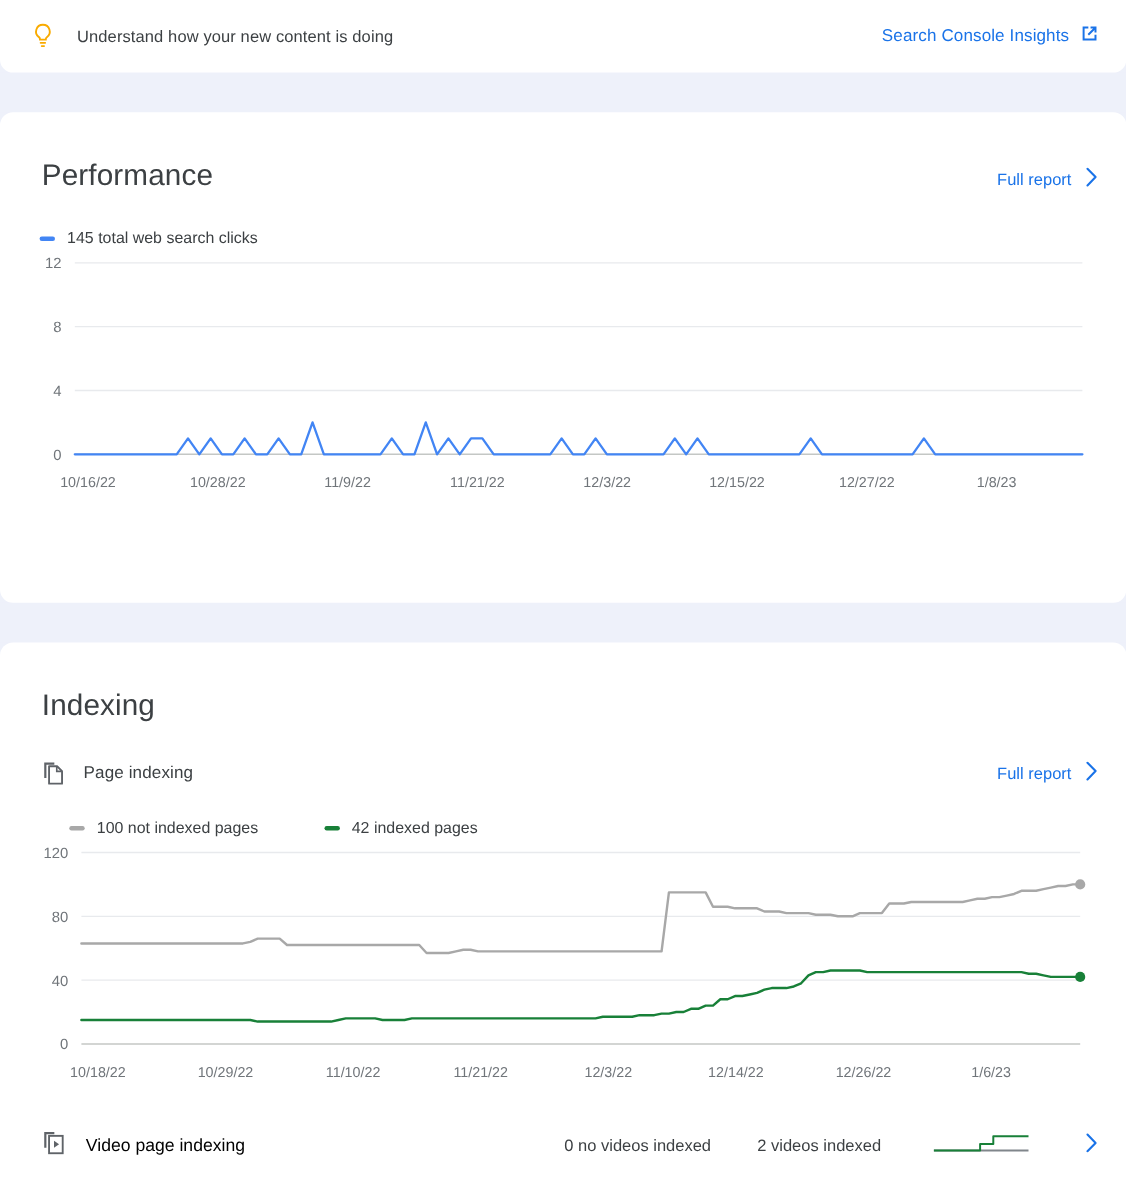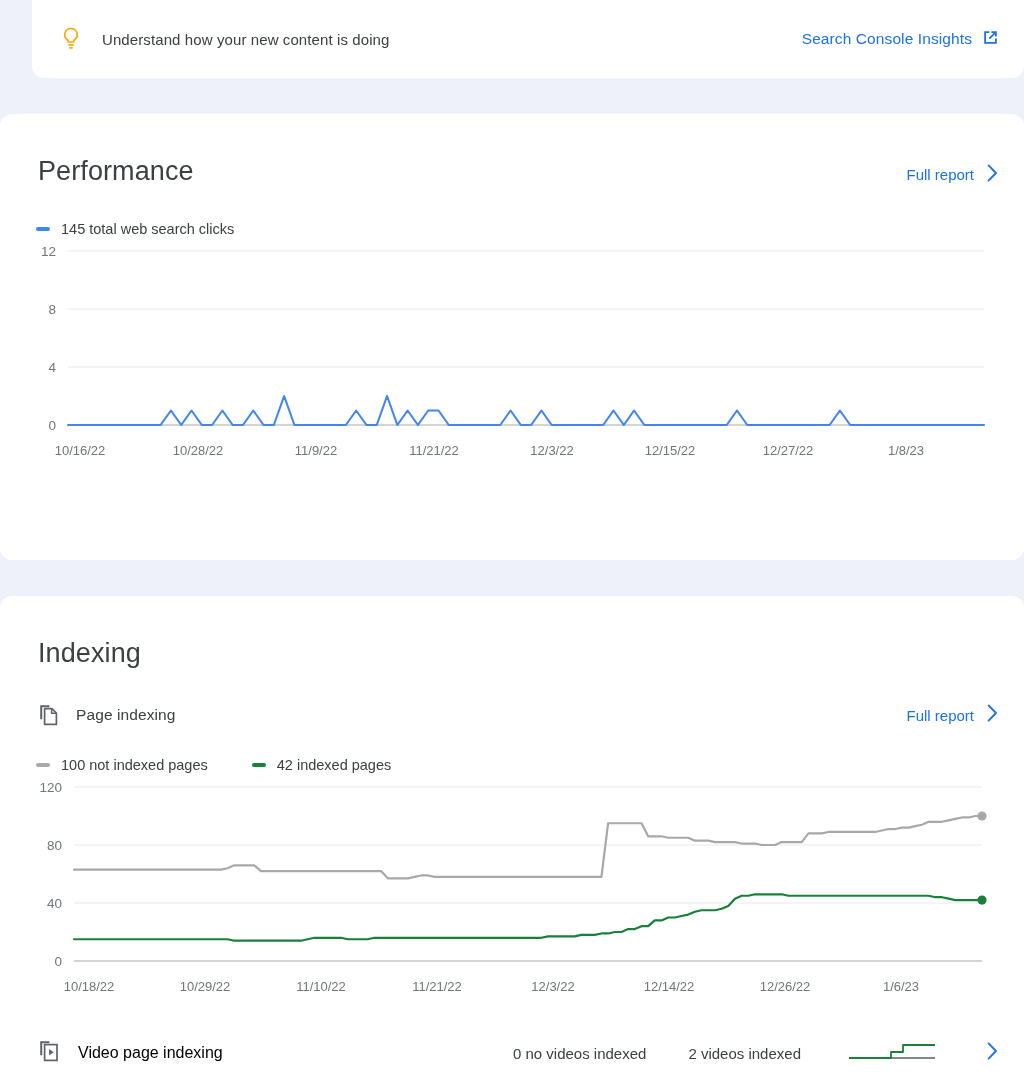--- a/index.html
+++ b/index.html
@@ -18,26 +18,25 @@
     background: #ffffff;
     border-radius: 0 0 12px 12px;
     position: relative;
   }
   .card.rounded-all {
     border-radius: 12px;
   }
 
   
   #insights-banner {
-    height: 78px;
+    height: 66px;
     display: flex;
     align-items: center;
     padding: 0 24px 0 26px;
     box-sizing: border-box;
-    margin-left: 32px;
   }
   #bulb-icon {
     width: 26px;
     height: 30px;
     flex: 0 0 auto;
     display: flex;
     align-items: center;
     justify-content: center;
   }
   #insights-text {
@@ -275,21 +274,21 @@
     <span class="full-report">
       <span class="fr-label">Full report</span>
       <span class="chev">
         <svg width="11" height="18" viewBox="0 0 11 18" aria-hidden="true">
           <path d="M1.6 1.4L9 9l-7.4 7.6" fill="none" stroke="#1a73e8" stroke-width="1.9" stroke-linecap="round" stroke-linejoin="round"></path>
         </svg>
       </span>
     </span>
   </div>
 
-  <div class="legend-row" style="margin-top:30px; gap:44px;">
+  <div class="legend-row" style="margin-top:30px; gap:60px;margin-left:27px;">
     <span class="legend-item">
       <span class="legend-swatch" style="background:#a8a8a8"></span>
       <span class="legend-label">100 not indexed pages</span>
     </span>
     <span class="legend-item">
       <span class="legend-swatch" style="background:#188038"></span>
       <span class="legend-label">42 indexed pages</span>
     </span>
   </div>
 

